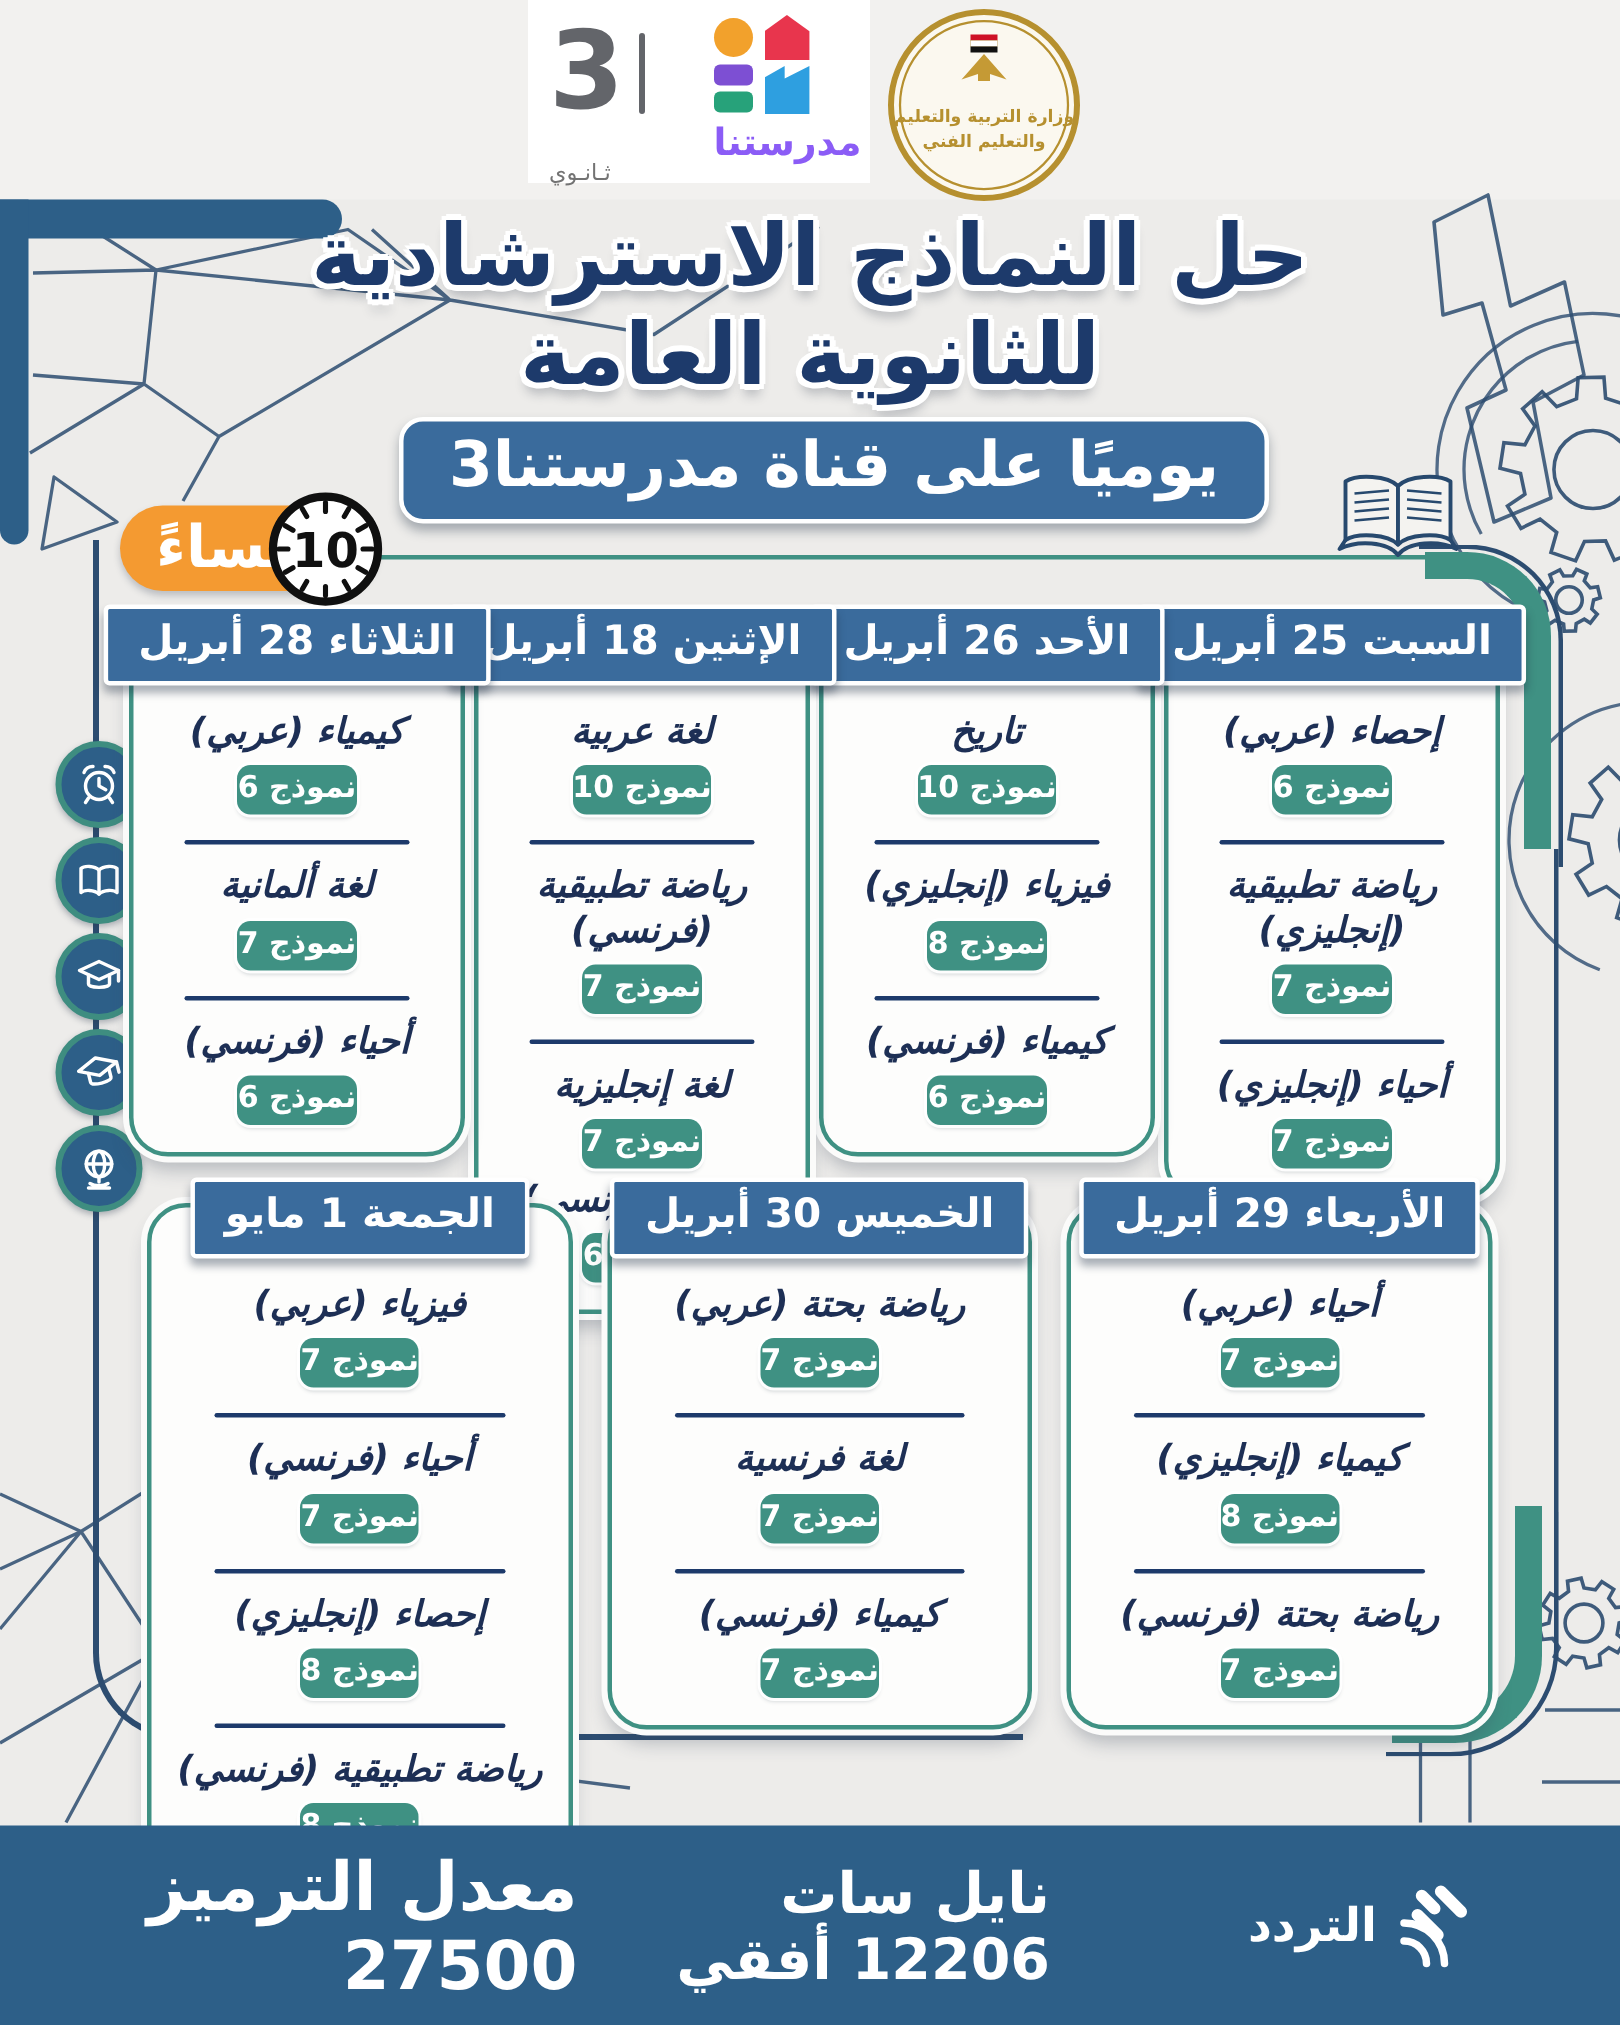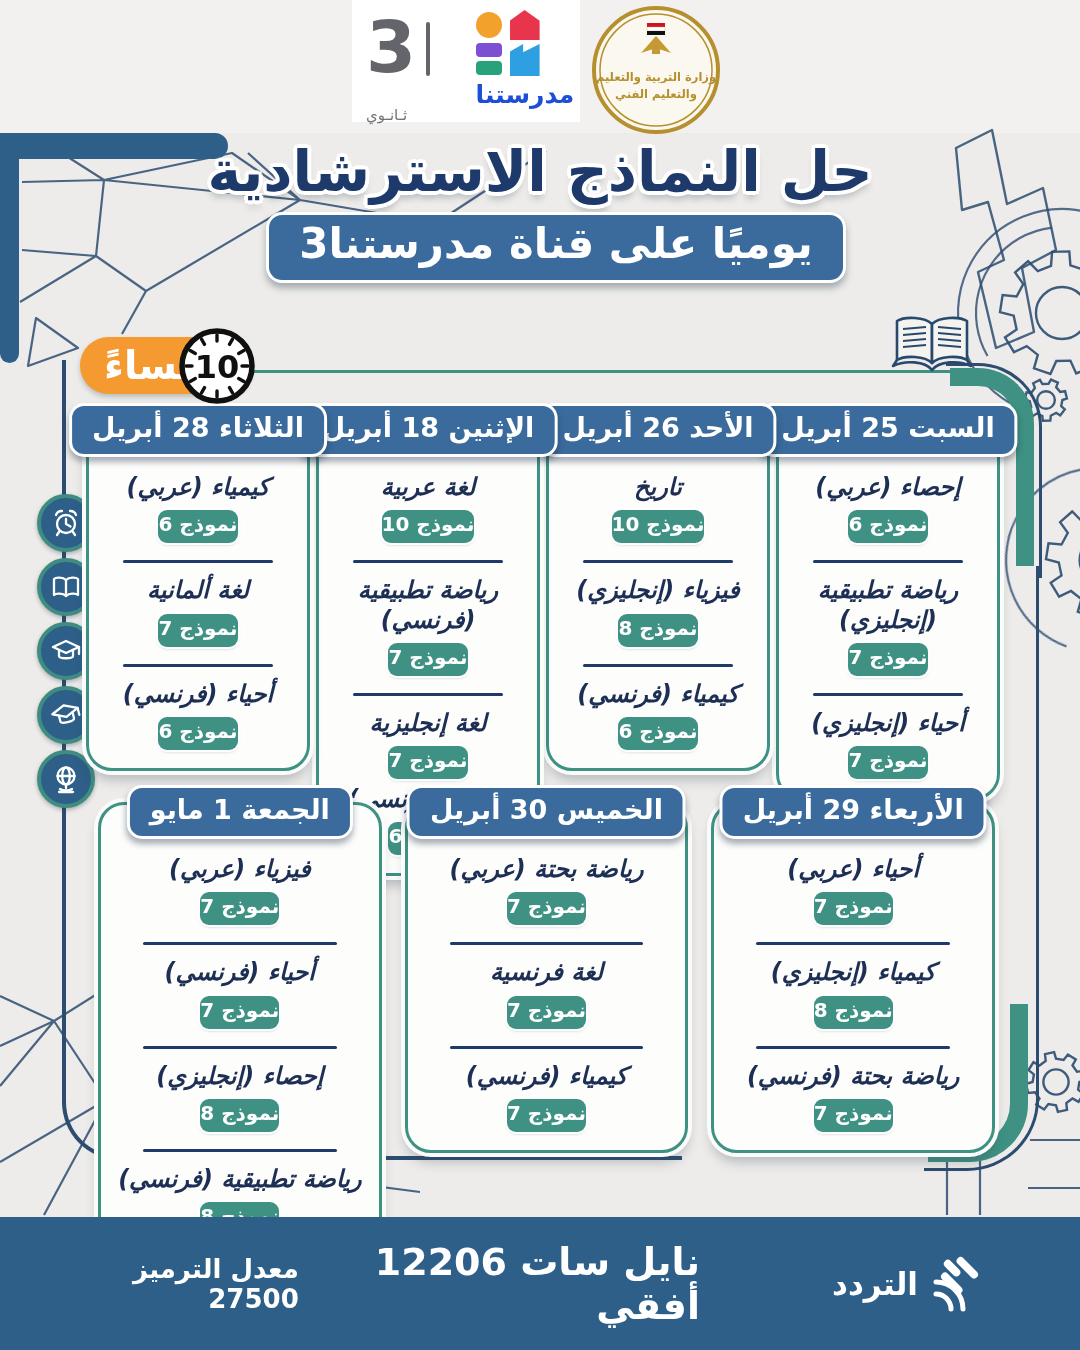--- a/index.html
+++ b/index.html
@@ -37,21 +37,21 @@
   .logo-three{font-size:72px;line-height:74px;font-weight:bold;color:#63656a;display:flex;align-items:flex-start;}
   .logo-bar{width:4px;height:54px;background:#63656a;margin:12px 0 0 10px;border-radius:2px;}
   .logo-level{font-size:15px;color:#737373;letter-spacing:2px;margin-top:22px;}
   .logo-col2{position:relative;width:110px;margin-left:14px;}
   .mark{position:absolute;}
   .mark-circle{left:14px;top:2px;width:26px;height:26px;border-radius:50%;background:#f2a12c;}
   .mark-purple{left:14px;top:33px;width:26px;height:14px;border-radius:4px;background:#7d4fd3;}
   .mark-green{left:14px;top:51px;width:26px;height:14px;border-radius:4px;background:#27a27a;}
   .mark-house{left:48px;top:0;width:30px;height:30px;background:#e8354d;clip-path:polygon(50% 0,100% 36%,100% 100%,0 100%,0 36%);}
   .mark-flag{left:48px;top:34px;width:30px;height:32px;background:#2e9fe0;clip-path:polygon(0 24%,45% 0,45% 26%,100% 0,100% 100%,0 100%);}
-  .logo-brand{position:absolute;left:14px;top:70px;width:92px;text-align:left;font-size:25px;font-weight:bold;color:#1d4ed8;}
+  .logo-brand{position:absolute;left:14px;top:70px;width:92px;text-align:left;font-size:25px;font-weight:bold;color:#8b5cf6;}
   .ministry{position:absolute;left:591px;top:5px;width:130px;height:130px;z-index:2;}
   
   .title-wrap{position:absolute;left:0;top:138px;width:100%;text-align:center;z-index:2;}
   .main-title{
     font-size:57px;line-height:1.16;font-weight:bold;color:var(--navy);
     text-shadow:-3px -3px 0 #fff,3px -3px 0 #fff,-3px 3px 0 #fff,3px 3px 0 #fff,
                  0 -4px 0 #fff,0 4px 0 #fff,-4px 0 0 #fff,4px 0 0 #fff,0 7px 7px rgba(40,50,70,.28);
   }
   .banner{
     display:inline-block;margin-top:8px;background:var(--steel-blue);color:#fff;
@@ -70,21 +70,21 @@
   .day-card{
     position:relative;flex:1;margin-top:16px;background:#fdfdfc;border:3px solid var(--teal);
     border-radius:26px;padding:48px 8px 14px;text-align:center;
     box-shadow:0 0 0 4px #fbfbfa,0 9px 12px rgba(55,70,90,.30);
   }
   #row1 .day-card{min-height:328px;}
   #row2 .day-card{min-height:336px;}
   .day-header{
     position:absolute;top:-20px;left:50%;transform:translateX(-50%);white-space:nowrap;
     background:var(--steel-blue);color:#fff;font-size:27px;font-weight:bold;
-    padding:6px 20px 11px;border-radius:15px;border:3px solid #fff;
+    padding:6px 20px 11px;border-radius:4px;border:3px solid #fff;
     box-shadow:0 5px 6px rgba(30,45,65,.38);z-index:3;
   }
   .subject{font-size:24px;font-weight:bold;color:#1d2f55;line-height:1.22;margin:2px 6px 8px;font-style:italic;}
   .badge{
     display:inline-block;background:var(--teal);color:#fff;font-size:20px;font-weight:bold;
     padding:2px 0 7px;border-radius:9px;margin-bottom:4px;
     box-shadow:0 0 0 2px rgba(255,255,255,.95),0 2px 3px rgba(40,60,70,.25);
   }
   .divider{height:3px;background:var(--navy);width:74%;margin:13px auto;border-radius:2px;}
   
@@ -97,21 +97,21 @@
   
   .book-decor{position:absolute;left:891px;top:312px;z-index:2;}
   
   .bottom-bar{
     position:absolute;left:0;top:1217px;width:1080px;height:133px;background:var(--bar-blue);
     z-index:4;display:flex;align-items:center;padding:0 88px 0 58px;color:#fff;font-weight:bold;
   }
   .bottom-bar .sat-icon{width:64px;height:64px;margin-left:10px;flex:none;}
   .freq-label{font-size:31px;margin-left:14px;}
   .sat-text{font-size:38px;margin-right:118px;}
-  .rate-text{font-size:26px;margin-right:auto;}
+  .rate-text{font-size:45px;margin-right:auto;}
 </style>
 </head>
 <body>
 
 <div class="top-strip"></div>
 
 <svg class="decor" width="1080" height="1350">
   <g stroke="#2c4c70" stroke-width="2.2" fill="none" opacity="0.85" stroke-linejoin="round">
     <path d="M60 152 L104 180 L232 153 L300 200 L104 180 M22 182 L104 180 M104 180 L96 256 L146 291 L300 200 L436 223 L546 151 M96 256 L22 250 M20 302 L96 256 M146 291 L122 334 M300 200 L248 153 M36 318 L78 348 L28 366 Z"></path>
   </g>
@@ -187,20 +187,21 @@
     <rect x="56" y="26" width="18" height="4" fill="#111"></rect>
     <path d="M65 31 L50 48 L65 43 L80 48 Z" fill="#c59a35"></path>
     <rect x="61" y="43" width="8" height="6" fill="#c59a35"></rect>
   </g>
   <text x="65" y="76" text-anchor="middle" font-size="11.5" font-weight="bold" fill="#b6902f">وزارة التربية والتعليم</text>
   <text x="65" y="93" text-anchor="middle" font-size="11.5" font-weight="bold" fill="#b6902f">والتعليم الفني</text>
 </svg>
 
 <div class="title-wrap">
   <div class="main-title">حل النماذج الاسترشادية</div>
+  <div class="main-title">للثانوية العامة</div>
   <div><span class="banner">يوميًا على قناة مدرستنا3</span></div>
 </div>
 
 <div class="time-pill">مساءً</div>
 <svg class="clock" viewBox="0 0 82 82">
   <circle cx="41" cy="41" r="35" fill="#fff" stroke="#101010" stroke-width="5.5"></circle>
   <g id="clock-ticks" stroke="#101010" stroke-width="3.4" stroke-linecap="round">
       <line x1="66" y1="41" x2="72" y2="41"></line>
       <line x1="62.65063509461097" y1="53.5" x2="67.84678751731761" y2="56.5"></line>
       <line x1="53.5" y1="62.65063509461096" x2="56.5" y2="67.8467875173176"></line>

